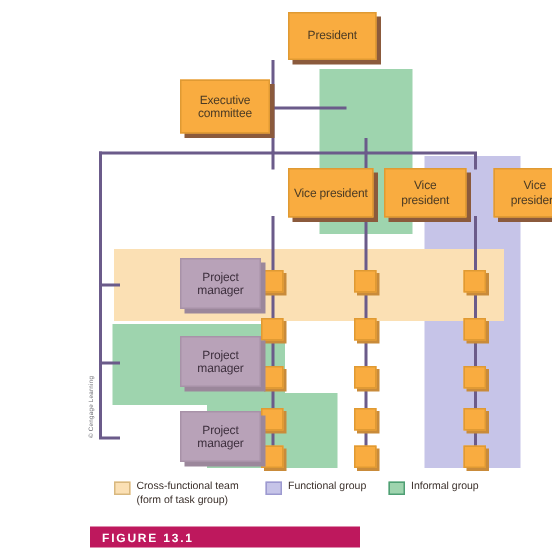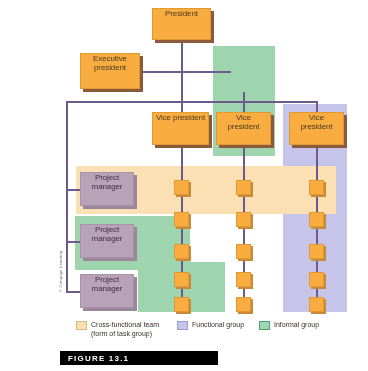--- a/index.html
+++ b/index.html
@@ -19,24 +19,25 @@
 
   
   .line{position:absolute;background:#6b5b8a;}
   .vline{width:2px;}
   .hline{height:2px;}
 
   
   .node{
     position:absolute;
     box-sizing:border-box;
-    display:flex;justify-content:center;
+    display:flex;align-items:center;justify-content:center;
     text-align:center;
     line-height:1.15;
     letter-spacing:-0.1px;
+    margin-left:40px;
   }
   .node .lbl{position:relative;z-index:3;padding:0 2px;}
 
   .box-orange{
     background:#f9ac40;
     border:1px solid #e09a33;
     color:#4a3a24;
     font-size:8px;
     box-shadow:3px 3px 0 0 #8b5a3c;
   }
@@ -65,22 +66,22 @@
     width:11px;height:9px;margin-top:1px;margin-right:4px;
     box-sizing:border-box;flex:0 0 auto;
   }
   .lg-sw.cross{background:#fbe0b4;border:1px solid #d8b87f;}
   .lg-sw.func{background:#c6c4e8;border:1px solid #9d9ad0;}
   .lg-sw.info{background:#9ed4ae;border:1px solid #4f9f74;}
   .lg-tx{font-size:7px;color:#3a2f2a;line-height:1.35;white-space:nowrap;}
 
   
   #figbar{
-    position:absolute;left:60px;top:351px;width:158px;height:14px;
-    background:#000000;
+    position:absolute;left:60px;top:351px;width:180px;height:14px;
+    background:#be185d;
     display:flex;align-items:center;
   }
   #figbar .cap{
     color:#ffffff;font-size:8px;font-weight:bold;
     letter-spacing:1.2px;padding-left:8px;
   }
 
   
   #credit{
     position:absolute;left:58px;top:292px;
@@ -142,21 +143,21 @@
   <div class="sq" style="left:309px;top:212px;"></div>
   <div class="sq" style="left:309px;top:244px;"></div>
   <div class="sq" style="left:309px;top:272px;"></div>
   <div class="sq" style="left:309px;top:297px;"></div>
 
   <div class="node box-orange" style="left:152px;top:8px;width:59px;height:32px;">
     <span class="lbl">President</span>
   </div>
 
   <div class="node box-orange" style="left:80px;top:53px;width:60px;height:36px;">
-    <span class="lbl">Executive president</span>
+    <span class="lbl">Executive committee</span>
   </div>
 
 
   <div class="node box-orange" style="left:152px;top:112px;width:57px;height:33px;">
     <span class="lbl">Vice president</span>
   </div>
 
   <div class="node box-orange" style="left:216px;top:112px;width:55px;height:33px;">
     <span class="lbl">Vice president</span>
   </div>

